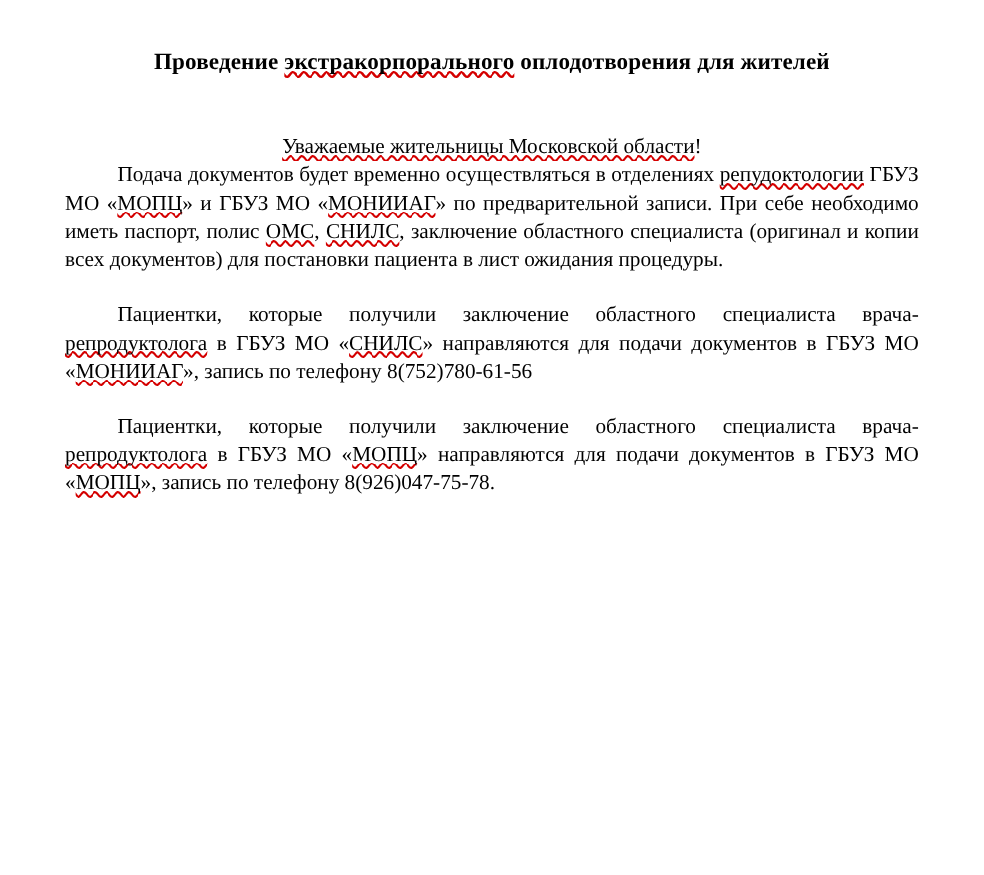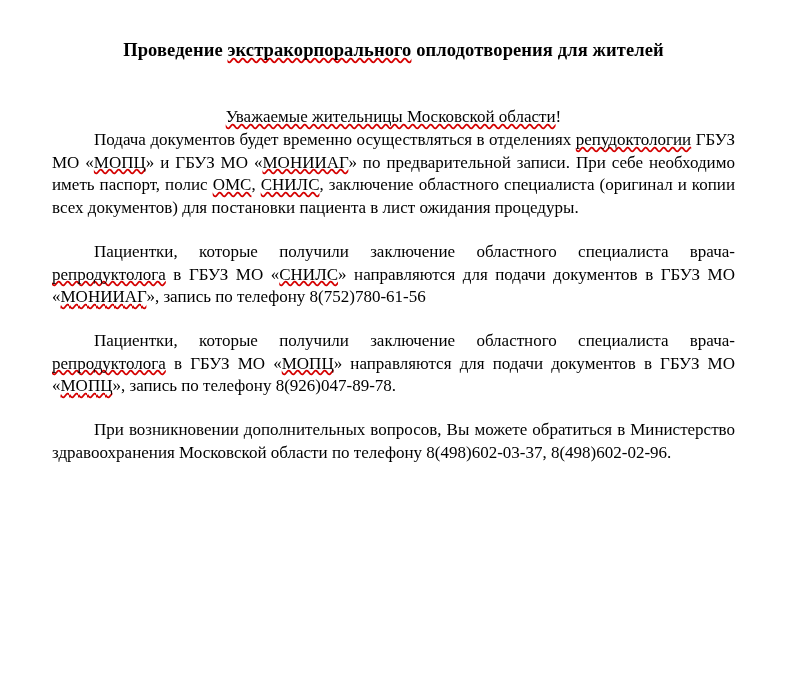--- a/index.html
+++ b/index.html
@@ -72,17 +72,16 @@
     <span>Проведение </span><span class="spell">экстракорпорального</span><span> оплодотворения для жителей</span><br>
   </h1>
 
   <div class="greeting">
     <span class="u">Уважаемые жительницы Московской области</span><span>!</span>
   </div>
 
   <div>
     <p class="body-par"><span> Подача документов будет временно осуществляться в отделениях </span><span class="spell">репудоктологии</span><span> ГБУЗ МО «</span><span class="spell">МОПЦ</span><span>» и ГБУЗ МО «</span><span class="spell">МОНИИАГ</span><span>» по предварительной записи. При себе необходимо иметь паспорт, полис </span><span class="spell">ОМС</span><span>, </span><span class="spell">СНИЛС</span><span>, заключение областного специалиста (оригинал и копии всех документов)  для постановки пациента в лист ожидания процедуры.</span></p>
     <p class="body-par gap"><span>Пациентки, которые получили заключение областного специалиста врача-</span><span class="spell">репродуктолога</span><span> в ГБУЗ МО «</span><span class="spell">СНИЛС</span><span>» направляются для подачи документов в ГБУЗ МО «</span><span class="spell">МОНИИАГ</span><span>», запись по телефону 8(752)780-61-56</span></p>
-    <p class="body-par gap"><span>Пациентки, которые получили заключение областного специалиста врача-</span><span class="spell">репродуктолога</span><span> в ГБУЗ МО «</span><span class="spell">МОПЦ</span><span>» направляются для подачи документов в ГБУЗ МО «</span><span class="spell">МОПЦ</span><span>», запись по телефону 8(926)047-89-78.</span></p>
-    <p class="body-par gap"><span>При возникновении дополнительных вопросов, Вы можете обратиться в Министерство здравоохранения Московской области по телефону 8(498)602-03-37, 8(498)602-02-96.</span></p>
+    <p class="body-par gap"><span>Пациентки, которые получили заключение областного специалиста врача-</span><span class="spell">репродуктолога</span><span> в ГБУЗ МО «</span><span class="spell">МОПЦ</span><span>» направляются для подачи документов в ГБУЗ МО «</span><span class="spell">МОПЦ</span><span>», запись по телефону 8(926)047-75-78.</span></p>
   </div>
 
 </div>
 
 </body></html>

